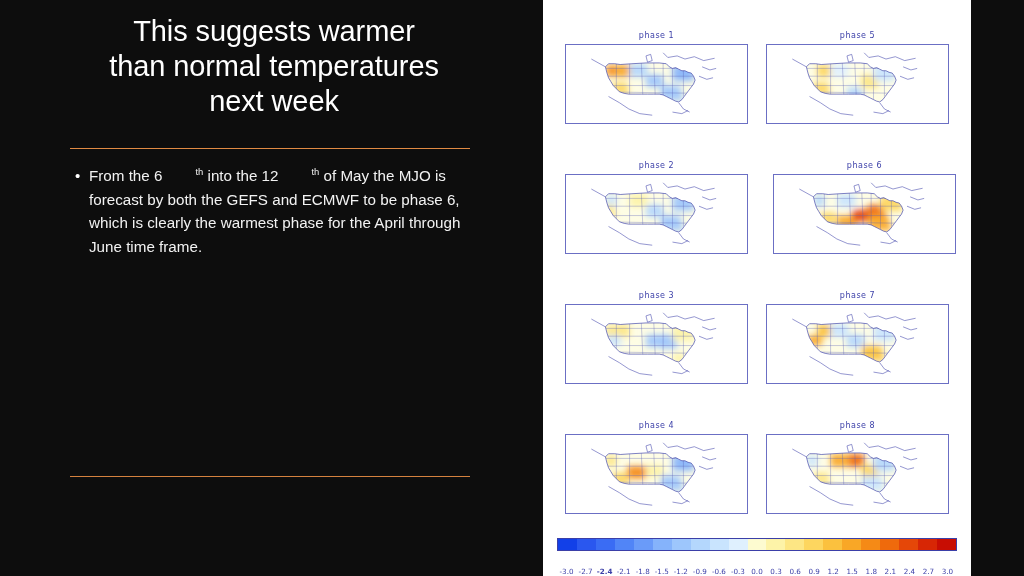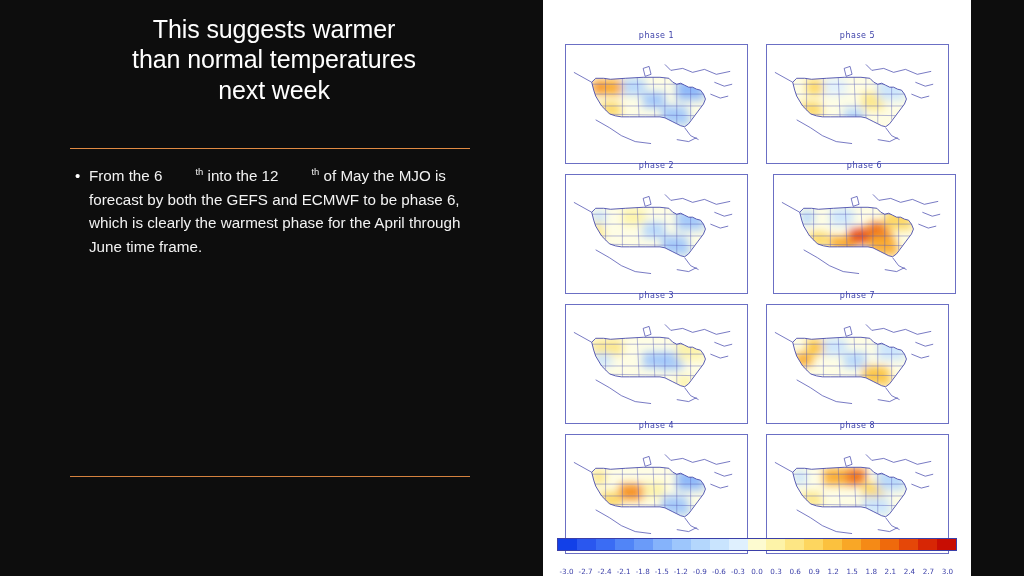--- a/index.html
+++ b/index.html
@@ -11,21 +11,21 @@
   }
   
   #slide{position:absolute;inset:0;background:#0d0d0d;}
 
   #title-block{
     position:absolute;left:40px;top:14px;width:468px;
     text-align:center;
   }
   #slide-title{
     color:#ffffff;
-    font-size:25px;
+    font-size:29px;
     line-height:1.21;
     font-weight:400;
     letter-spacing:-0.1px;
     white-space:pre-line;
   }
   #title-rule{
     position:absolute;left:70px;top:148px;width:400px;height:1px;
     background:#e08a43;
   }
   #bottom-rule{
@@ -56,21 +56,21 @@
   #fig-title{
     position:absolute;top:6px;left:0;width:100%;
     text-align:center;
     color:#3b3fa8;
     font-size:11.5px;
     letter-spacing:0.8px;
     font-family:"DejaVu Sans", sans-serif;
   }
   .panel{
     position:absolute;
-    width:183px;height:120px;
+    width:183px;height:80px;
   }
   .panel-label{
     position:absolute;top:-13px;left:0;width:100%;
     text-align:center;color:#3b3fa8;font-size:8px;
     letter-spacing:0.5px;
     font-family:"DejaVu Sans", sans-serif;
   }
   .map-frame{
     position:absolute;inset:0;
     border:1.3px solid #6b6fc4;
@@ -547,21 +547,21 @@
           <div class="swatch" style="background: rgb(249, 167, 38);"></div>
           <div class="swatch" style="background: rgb(245, 138, 22);"></div>
           <div class="swatch" style="background: rgb(239, 106, 12);"></div>
           <div class="swatch" style="background: rgb(229, 71, 8);"></div>
           <div class="swatch" style="background: rgb(215, 38, 5);"></div>
           <div class="swatch" style="background: rgb(200, 13, 3);"></div>
         </div>
       <div id="cb-ticks">
           <span style="left: 2.38095%;">-3.0</span>
           <span style="left: 7.14286%;">-2.7</span>
-          <span style="left: 11.9048%;">-2.4</span>
+          <span style="left: 11.9048%; font-weight: bold;">-2.4</span>
           <span style="left: 16.6667%;">-2.1</span>
           <span style="left: 21.4286%;">-1.8</span>
           <span style="left: 26.1905%;">-1.5</span>
           <span style="left: 30.9524%;">-1.2</span>
           <span style="left: 35.7143%;">-0.9</span>
           <span style="left: 40.4762%;">-0.6</span>
           <span style="left: 45.2381%;">-0.3</span>
           <span style="left: 50%;">0.0</span>
           <span style="left: 54.7619%;">0.3</span>
           <span style="left: 59.5238%;">0.6</span>

